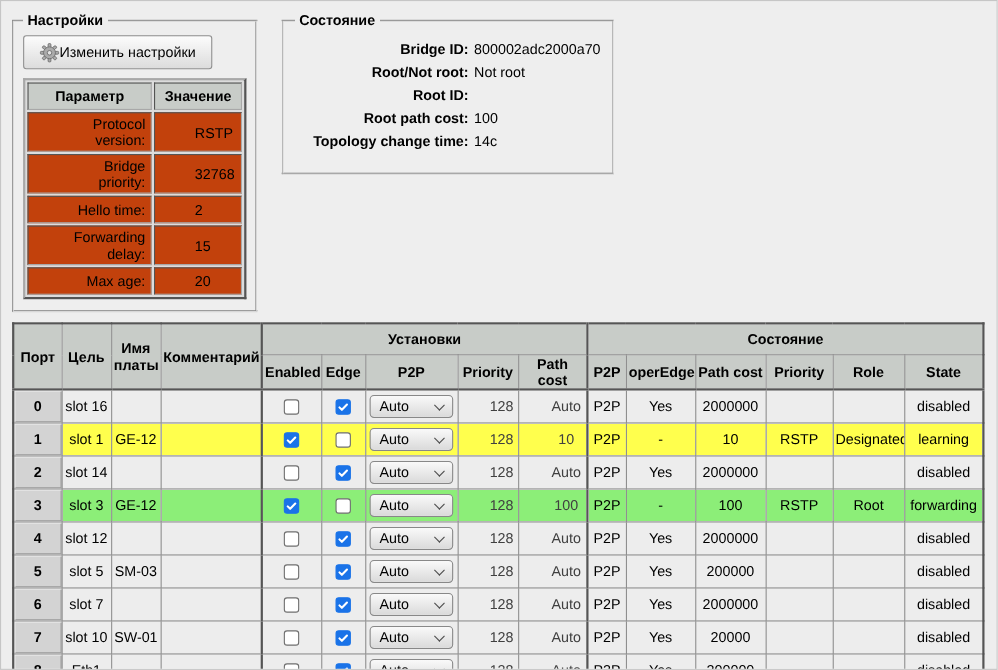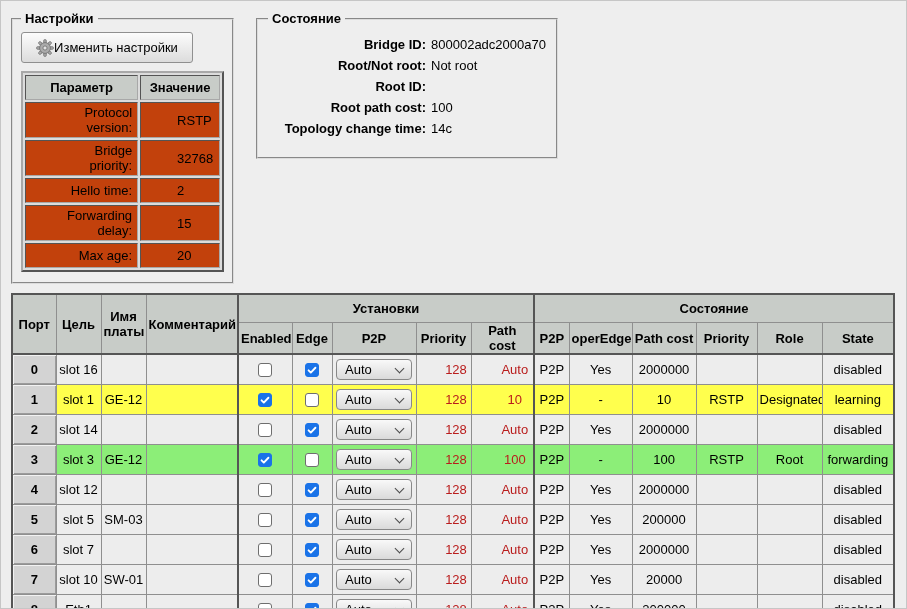--- a/index.html
+++ b/index.html
@@ -50,21 +50,21 @@
   .ports-table thead tr:nth-child(2) th,
   .ports-table thead tr:first-child th[rowspan] { border-bottom:2px solid #555; }
   .gs { border-left:2px solid #555 !important;margin-left:42px; }
   .ports-table tbody td { height:29px; background:#ededed; }
   .ports-table tbody th.port {
     height:29px; background:#d3d3d3; font-weight:bold;
     box-shadow: inset 1px 1px 0 #f2f2f2, inset -1px -1px 0 #9b9b9b;
   }
   tr.yellow td { background:#ffff4d; }
   tr.green td { background:#8cee78; }
-  a.val { color:#b91c1c; text-decoration:none; cursor:pointer;margin-left:25px; }
+  a.val { color:#404040; text-decoration:none; cursor:pointer;margin-left:25px; }
   
   .checkbox {
     display:inline-flex; align-items:center; justify-content:center;
     width:14px; height:14px; box-sizing:border-box;
     border:1px solid #6e6e6e; border-radius:3px; background:#fff;
     vertical-align:middle; cursor:pointer;
   }
   .checkbox.checked { background:#1a73e8; border-color:#1a73e8; }
   
   .select {

